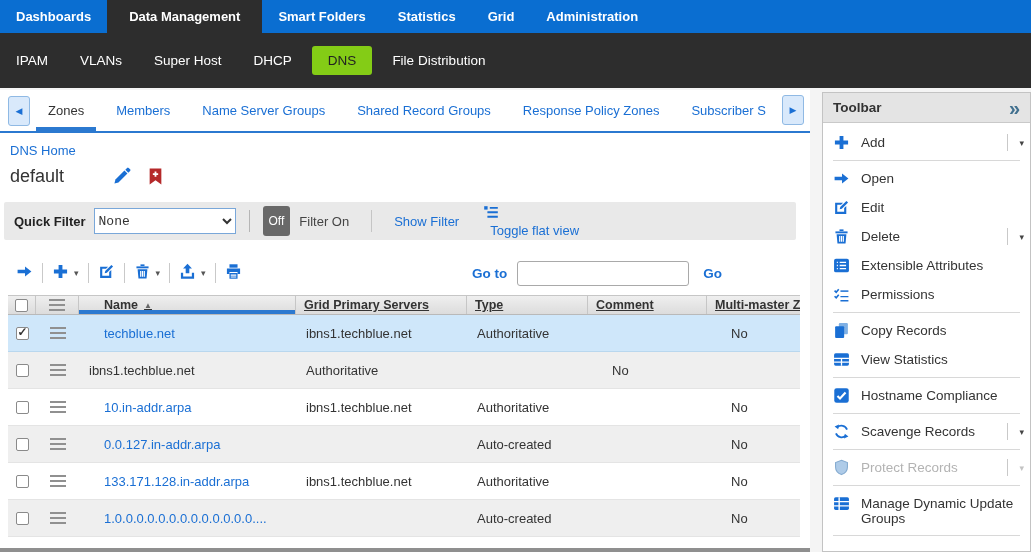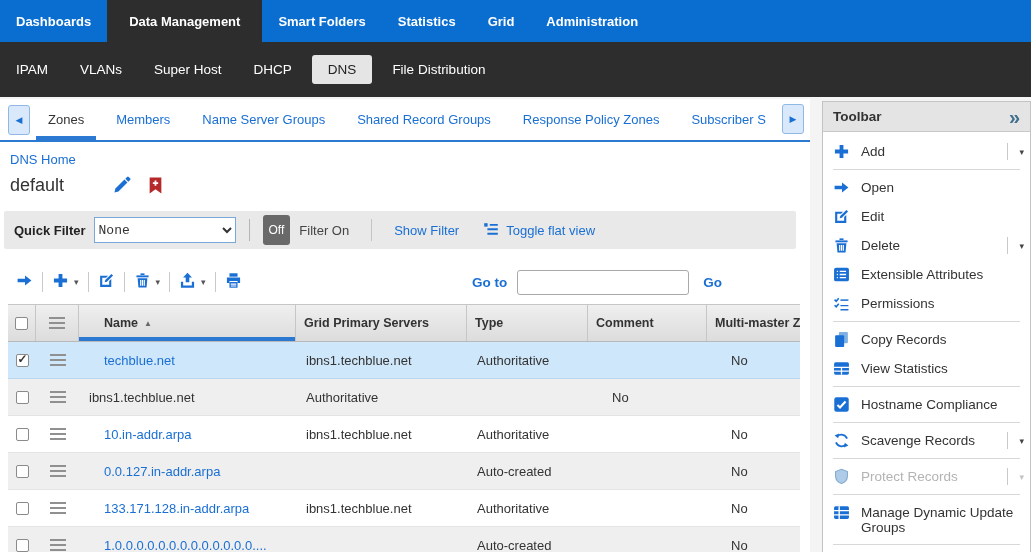--- a/index.html
+++ b/index.html
@@ -3,28 +3,28 @@
 <meta charset="utf-8">
 <style>
   * { box-sizing: border-box; }
   html,body { margin:0; padding:0; }
   body {
     width:1031px; height:552px; overflow:hidden; position:relative;
     font-family:"Liberation Sans","DejaVu Sans",sans-serif;
     background:#f4f4f4; font-size:13px; color:#333;
   }
   
-  .topnav { height:42px; background:#0a6ed1; display:flex; align-items:stretch; }
+  .topnav { height:33px; background:#0a6ed1; display:flex; align-items:stretch; }
   .topnav-item { color:#fff; font-size:13px; font-weight:bold; display:flex; align-items:center;
     padding:0 16px; cursor:pointer; white-space:nowrap; }
   .topnav-item.active { background:#2d2d2d; padding:0 22px; }
   
   .subnav { height:55px; background:#2d2d2d; display:flex; align-items:center; }
   .subnav-item { color:#fff; font-size:13.5px; padding:0 16px; cursor:pointer; white-space:nowrap; }
-  .subnav-item.active { background:#e5e5e5; color:#222; border-radius:3px; padding:7px 16px; margin:0 4px; }
+  .subnav-item.active { background:#84cc16; color:#222; border-radius:3px; padding:7px 16px; margin:0 4px; }
   
   .content { display:flex; padding-top:2px; height:462px; }
   .main { width:810px; background:#fff; position:relative; height:462px; }
   
   .tabstrip { height:43px; display:flex; align-items:center; position:relative;
     border-bottom:2px solid #2b79d0; padding:0 34px 0 8px; overflow:hidden; }
   .scroll-btn { width:22px; height:30px; background:#d9e9fb; border:1px solid #8fb9e4; border-radius:3px;
     color:#1a6fd4; font-size:9px; display:flex; align-items:center; justify-content:center; flex:none; cursor:pointer; }
   .scroll-btn.left { margin-right:2px; }
   .scroll-btn.right { position:absolute; right:6px; top:5px; }
@@ -43,36 +43,36 @@
   .filterbar { margin:14px 10px 0 4px; background:#e9e9e9; height:38px; display:flex; align-items:center;
     padding:0 10px; border-radius:2px; width:792px; }
   .fb-label { font-size:13px; font-weight:bold; color:#222; margin-right:8px; }
   .fb-select { width:142px; height:26px; border:1px solid #79a7d9; background:#fff; font-size:13px;
     color:#333; font-family:Liberation Mono, monospace; }
   .fb-sep { width:1px; height:22px; background:#b5b5b5; margin:0 13px; }
   .off-badge { background:#696969; color:#fff; font-size:12px; padding:8px 6px; border-radius:3px; }
   .fb-filter-on { font-size:13px; color:#444; margin-left:9px; }
   .fb-link { font-size:13px; color:#1a6fd4; cursor:pointer; }
   .fb-sep2 { width:1px; height:22px; background:#c5c5c5; margin:0 22px; }
-  .flat-group { display:flex; align-items:center; margin-left:24px; }
+  .flat-group { display:flex; align-items:flex-start; margin-left:24px;flex-direction:column; }
   .flat-group .fb-link { margin-left:7px; }
   
   .actionrow { margin:16px 10px 0 8px; height:34px; display:flex; align-items:center; padding-left:8px; }
   .ar-btn { display:flex; align-items:center; cursor:pointer; }
   .ar-sep { width:1px; height:20px; background:#c9c9c9; margin:0 9px; }
   .ar-caret { font-size:9px; color:#555; margin-left:5px; }
   .goto-group { margin-left:auto; margin-right:78px; display:flex; align-items:center; }
   .goto-label { color:#1a6fd4; font-weight:bold; font-size:13.5px; margin-right:10px; }
   .goto-input { width:172px; height:25px; border:1px solid #a9a9a9; border-radius:3px; font-family:inherit; font-size:13px; padding:0 6px; }
   .goto-btn { color:#1a6fd4; font-weight:bold; font-size:13.5px; margin-left:14px; cursor:pointer; }
   
   .grid { margin:5px 10px 0 8px; width:792px; }
   .g-head, .g-row { display:grid; grid-template-columns:28px 43px 217px 171px 121px 119px 1fr; }
   .g-head { background:linear-gradient(#efefef,#dcdcdc); border-top:1px solid #c6c6c6; border-bottom:1px solid #b9b9b9;
-    height:38px; font-weight:bold; font-size:12.5px; color:#333; }
+    height:20px; font-weight:bold; font-size:12.5px; color:#333;text-decoration:underline; }
   .gh-cell { display:flex; align-items:center; padding:0 8px; border-right:1px solid #c6c6c6;
     position:relative; overflow:hidden; white-space:nowrap; }
   .gh-cell:last-child { border-right:none; }
   .gh-name { padding-left:25px; }
   .gh-name::after { content:""; position:absolute; left:0; right:0; bottom:0; height:4px; background:#2b79d0; }
   .sort-arrow { font-size:8px; color:#666; margin-left:6px; }
   .g-row { height:37px; align-items:center; border-bottom:1px solid #e4e4e4; background:#fff; }
   .g-row.alt { background:#efefef; }
   .g-row.selected { background:#cfe7fa; border-bottom:1px solid #b9d7ee; }
   .g-cell { padding:0 10px; overflow:hidden; white-space:nowrap; }

